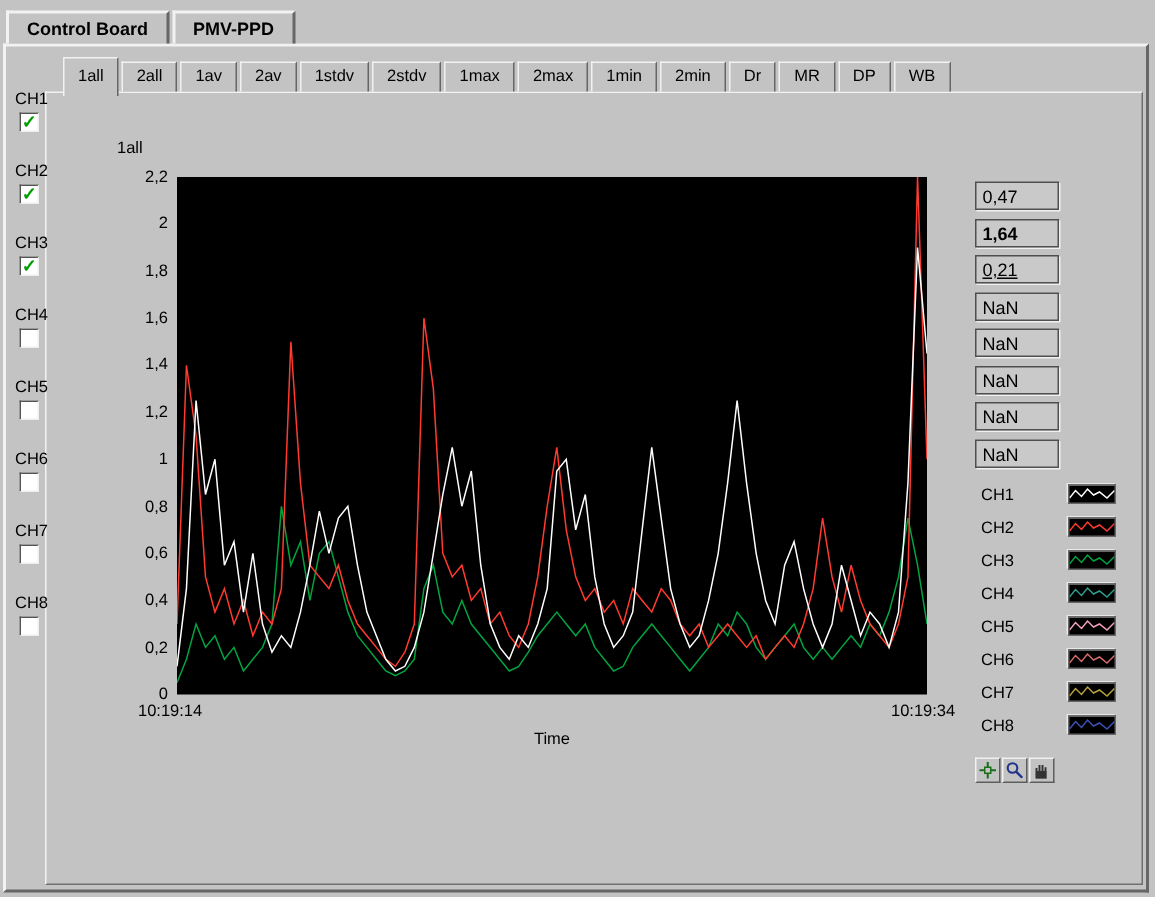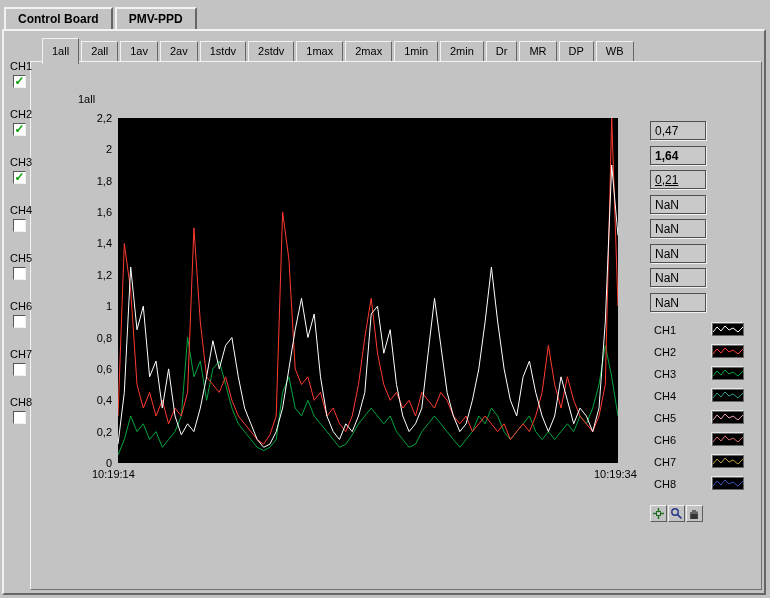--- a/index.html
+++ b/index.html
@@ -162,20 +162,21 @@
   <div class="plot">
     <svg id="plotSvg" viewBox="0 0 500 345" preserveAspectRatio="none" style="width:100%;height:100%;display:block">
         <polyline points="0.0,337.2 6.3,321.5 12.7,298.0 19.0,313.6 25.3,305.8 31.6,321.5 38.0,313.6 44.3,329.3 50.6,321.5 57.0,313.6 63.3,298.0 69.6,219.5 75.9,258.8 82.3,243.1 88.6,282.3 94.9,250.9 101.3,243.1 107.6,266.6 113.9,290.1 120.3,305.8 126.6,313.6 132.9,321.5 139.2,329.3 145.6,332.5 151.9,329.3 158.2,321.5 164.6,274.4 170.9,258.8 177.2,290.1 183.5,298.0 189.9,282.3 196.2,298.0 202.5,305.8 208.9,313.6 215.2,321.5 221.5,329.3 227.8,326.2 234.2,316.8 240.5,305.8 246.8,298.0 253.2,290.1 259.5,298.0 265.8,305.8 272.2,298.0 278.5,313.6 284.8,321.5 291.1,329.3 297.5,326.2 303.8,313.6 310.1,305.8 316.5,298.0 322.8,305.8 329.1,313.6 335.4,321.5 341.8,329.3 348.1,321.5 354.4,313.6 360.8,298.0 367.1,305.8 373.4,290.1 379.7,298.0 386.1,313.6 392.4,321.5 398.7,313.6 405.1,305.8 411.4,298.0 417.7,313.6 424.1,321.5 430.4,313.6 436.7,321.5 443.0,313.6 449.4,305.8 455.7,313.6 462.0,298.0 468.4,305.8 474.7,290.1 481.0,266.6 487.3,227.4 493.7,258.8 500.0,298.0" fill="none" stroke="#00a540" stroke-width="1"></polyline>
         <polyline points="0.0,298.0 6.3,125.5 12.7,172.5 19.0,266.6 25.3,290.1 31.6,274.4 38.0,298.0 44.3,282.3 50.6,305.8 57.0,290.1 63.3,298.0 69.6,274.4 75.9,109.8 82.3,203.9 88.6,258.8 94.9,266.6 101.3,274.4 107.6,258.8 113.9,282.3 120.3,298.0 126.6,305.8 132.9,313.6 139.2,321.5 145.6,326.2 151.9,316.8 158.2,298.0 164.6,94.1 170.9,141.1 177.2,250.9 183.5,266.6 189.9,258.8 196.2,282.3 202.5,274.4 208.9,298.0 215.2,290.1 221.5,305.8 227.8,313.6 234.2,298.0 240.5,266.6 246.8,219.5 253.2,180.3 259.5,235.2 265.8,266.6 272.2,282.3 278.5,274.4 284.8,290.1 291.1,282.3 297.5,298.0 303.8,274.4 310.1,282.3 316.5,290.1 322.8,274.4 329.1,282.3 335.4,298.0 341.8,305.8 348.1,298.0 354.4,313.6 360.8,305.8 367.1,298.0 373.4,305.8 379.7,313.6 386.1,305.8 392.4,321.5 398.7,313.6 405.1,305.8 411.4,313.6 417.7,298.0 424.1,274.4 430.4,227.4 436.7,266.6 443.0,290.1 449.4,258.8 455.7,282.3 462.0,298.0 468.4,305.8 474.7,313.6 481.0,298.0 487.3,266.6 493.7,0.0 500.0,188.2" fill="none" stroke="#ff3b30" stroke-width="1"></polyline>
         <polyline points="0.0,326.2 6.3,274.4 12.7,149.0 19.0,211.7 25.3,188.2 31.6,258.8 38.0,243.1 44.3,290.1 50.6,250.9 57.0,298.0 63.3,316.8 69.6,305.8 75.9,313.6 82.3,290.1 88.6,258.8 94.9,222.7 101.3,250.9 107.6,227.4 113.9,219.5 120.3,258.8 126.6,290.1 132.9,305.8 139.2,321.5 145.6,329.3 151.9,326.2 158.2,313.6 164.6,290.1 170.9,250.9 177.2,211.7 183.5,180.3 189.9,219.5 196.2,196.0 202.5,258.8 208.9,298.0 215.2,313.6 221.5,321.5 227.8,305.8 234.2,313.6 240.5,298.0 246.8,274.4 253.2,196.0 259.5,188.2 265.8,235.2 272.2,211.7 278.5,266.6 284.8,298.0 291.1,313.6 297.5,305.8 303.8,290.1 310.1,235.2 316.5,180.3 322.8,227.4 329.1,274.4 335.4,298.0 341.8,313.6 348.1,305.8 354.4,282.3 360.8,250.9 367.1,203.9 373.4,149.0 379.7,203.9 386.1,250.9 392.4,282.3 398.7,298.0 405.1,258.8 411.4,243.1 417.7,274.4 424.1,298.0 430.4,313.6 436.7,298.0 443.0,258.8 449.4,282.3 455.7,305.8 462.0,290.1 468.4,298.0 474.7,313.6 481.0,290.1 487.3,203.9 493.7,47.0 500.0,117.6" fill="none" stroke="#ffffff" stroke-width="1"></polyline>
       </svg>
   </div>
 
   <div class="xtick left">10:19:14</div>
   <div class="xtick right">10:19:34</div>
+  <div class="x-axis-title">Time</div>
 
   <div class="indicators" id="indWrap">
       <div class="indicator" style="top: 0px;">0,47</div>
       <div class="indicator" style="top: 24.5px; font-weight: bold;">1,64</div>
       <div class="indicator" style="top: 49px; text-decoration: underline;">0,21</div>
       <div class="indicator" style="top: 73.5px;">NaN</div>
       <div class="indicator" style="top: 98px;">NaN</div>
       <div class="indicator" style="top: 122.5px;">NaN</div>
       <div class="indicator" style="top: 147px;">NaN</div>
       <div class="indicator" style="top: 171.5px;">NaN</div>

